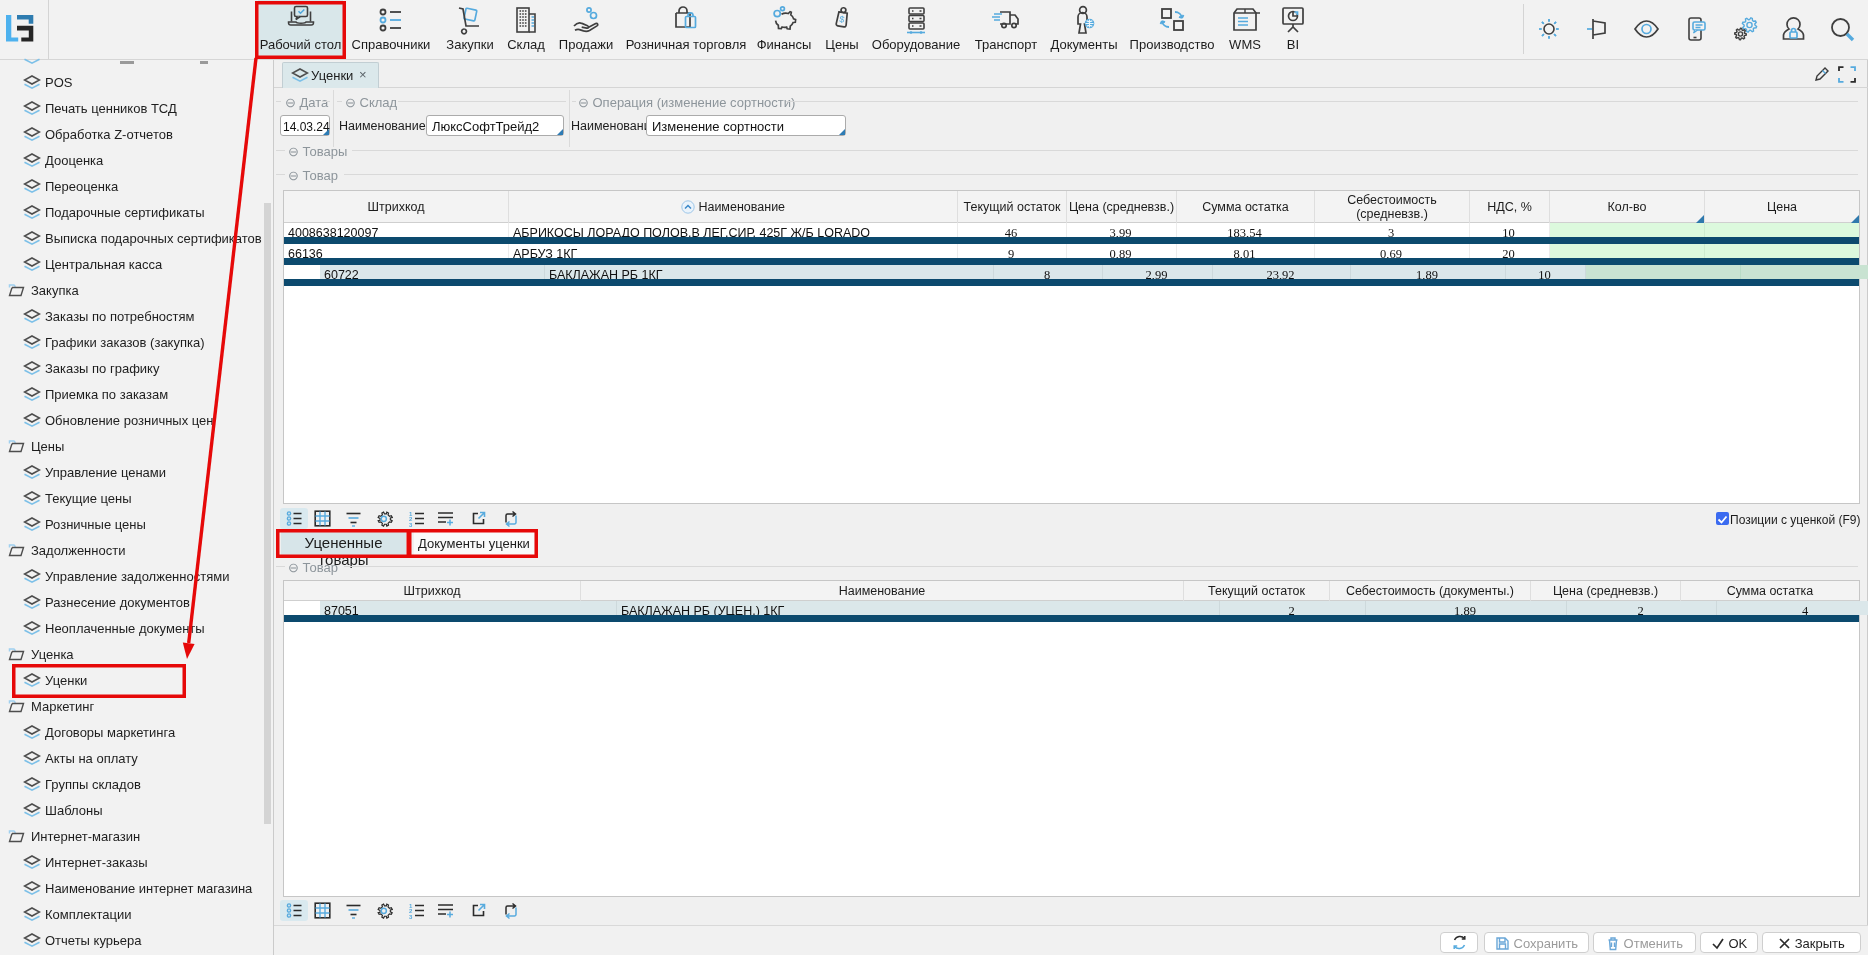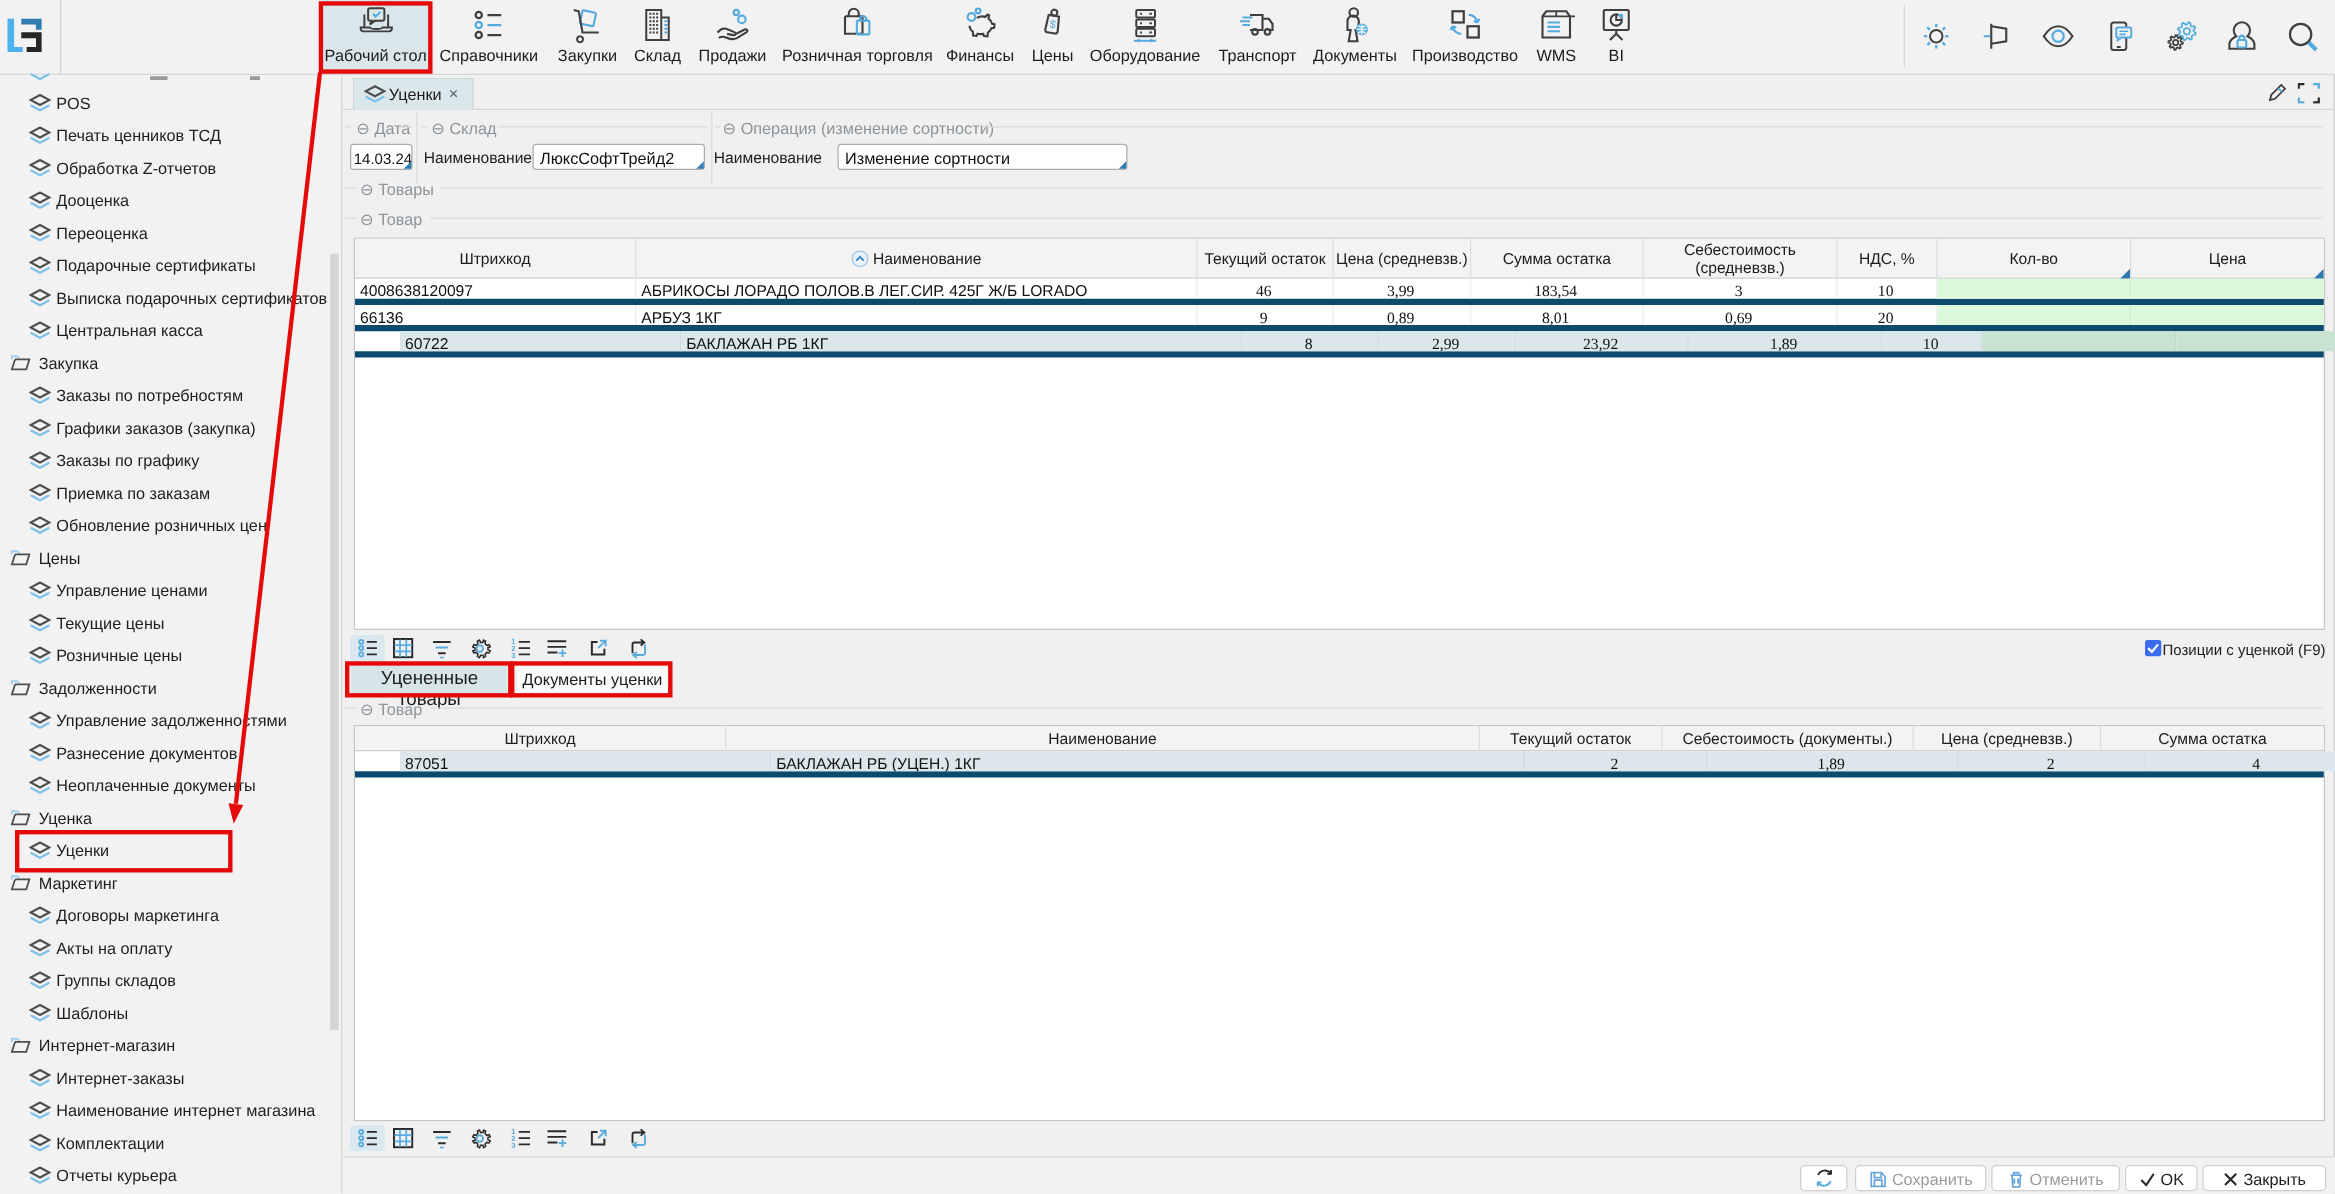--- a/index.html
+++ b/index.html
@@ -40,21 +40,21 @@
 .tbl{position:absolute;background:#fff;border:1px solid #c6c6c6;}
 .th{position:absolute;background:#f3f3f3;border-bottom:1px solid #cfcfcf;left:0;top:0;}
 .hc{position:absolute;border-right:1px solid #dedede;color:#1c1c1c;font-size:12.5px;text-align:center;overflow:hidden;}
 .hc .ct{position:absolute;left:0;right:0;}
 .tr{position:absolute;left:0;font-size:12.5px;color:#111;}
 .tc{position:absolute;top:0;height:100%;border-right:1px solid #ececec;white-space:nowrap;overflow:hidden;font-size:12.5px;}
 .num{text-align:center;padding-right:2px;font-family:Liberation Serif, serif;}
 .txt{padding-left:4px;}
 .ctri{position:absolute;right:0;bottom:0;width:0;height:0;border-style:solid;border-width:0 0 8px 8px;border-color:transparent transparent #2e79ad transparent;}
 
-.tr{border-bottom:5px solid #0c4a6e;}
+.tr{border-bottom:7px solid #0c4a6e;}
 .tr.sel .tc{background:#dbe7ea;border-right-color:#cdd9dc;margin-left:36px;}
 .tc.g1{background:#dcf9dd !important;border-right-color:#cdeccf !important;}
 .tc.g2{background:#c9e3d2 !important;border-right-color:#badcc6 !important;}
 .tbar{position:absolute;height:22px;}
 .tbar svg{position:absolute;top:0;}
 .hl{position:absolute;background:#d9e9ef;border-radius:3px;}
 
 #footer{position:absolute;left:0;top:865px;width:1594px;height:30px;background:#f1f1f1;border-top:1px solid #d9d9d9;}
 .btn{position:absolute;top:6px;height:21px;background:#fff;border:1px solid #cfcfcf;border-radius:4px;font-size:13px;color:#1f1f1f;text-align:center;white-space:nowrap;}
 .btn.gray{color:#9b9b9b;}
@@ -560,21 +560,21 @@
  <div class="gline" style="left:63px;top:41px;width:5px"></div>
  <div class="lbl" style="left:65px;top:59px">Наименование</div>
  <div class="inp" style="left:152px;top:55px;width:138px;height:21px">
       <span style="position:absolute;left:5px;top:3px">ЛюксСофтТрейд2</span>
       <i></i>
     </div>
  <div class="grplabel" style="left:304px;top:35px">⊖ Операция (изменение сортности)</div>
  <div class="gline" style="left:512px;top:41px;width:1072px"></div>
  <div class="gline" style="left:298px;top:41px;width:4px"></div>
  <div class="lbl" style="left:297px;top:59px">Наименование</div>
- <div class="inp" style="left:396px;top:55px;width:232px;height:21px">
+ <div class="inp" style="left:372px;top:55px;width:200px;height:21px">
       <span style="position:absolute;left:5px;top:3px">Изменение сортности</span>
       <i></i>
     </div>
 
  <div class="grplabel" style="left:14px;top:84px">⊖ Товары</div>
  <div class="gline" style="left:78px;top:90px;width:1506px"></div>
  <div class="gline" style="left:2px;top:90px;width:9px"></div>
  <div class="grplabel" style="left:14px;top:108px">⊖ Товар</div>
  <div class="gline" style="left:70px;top:114px;width:1514px"></div>
  <div class="gline" style="left:2px;top:114px;width:9px"></div>

